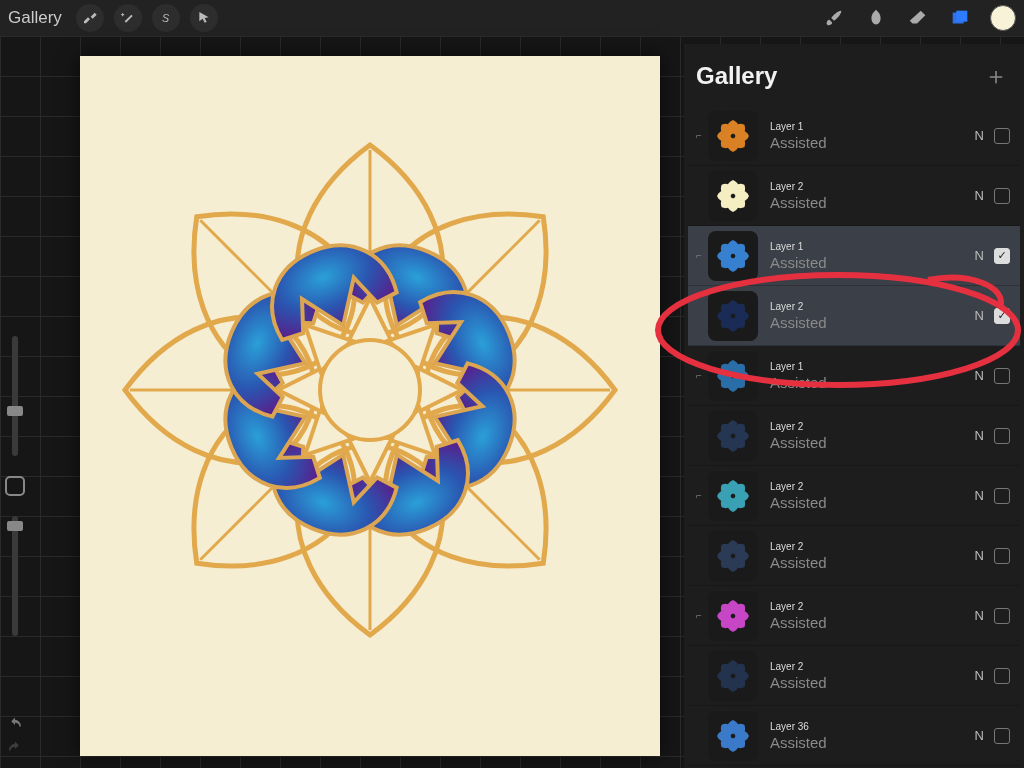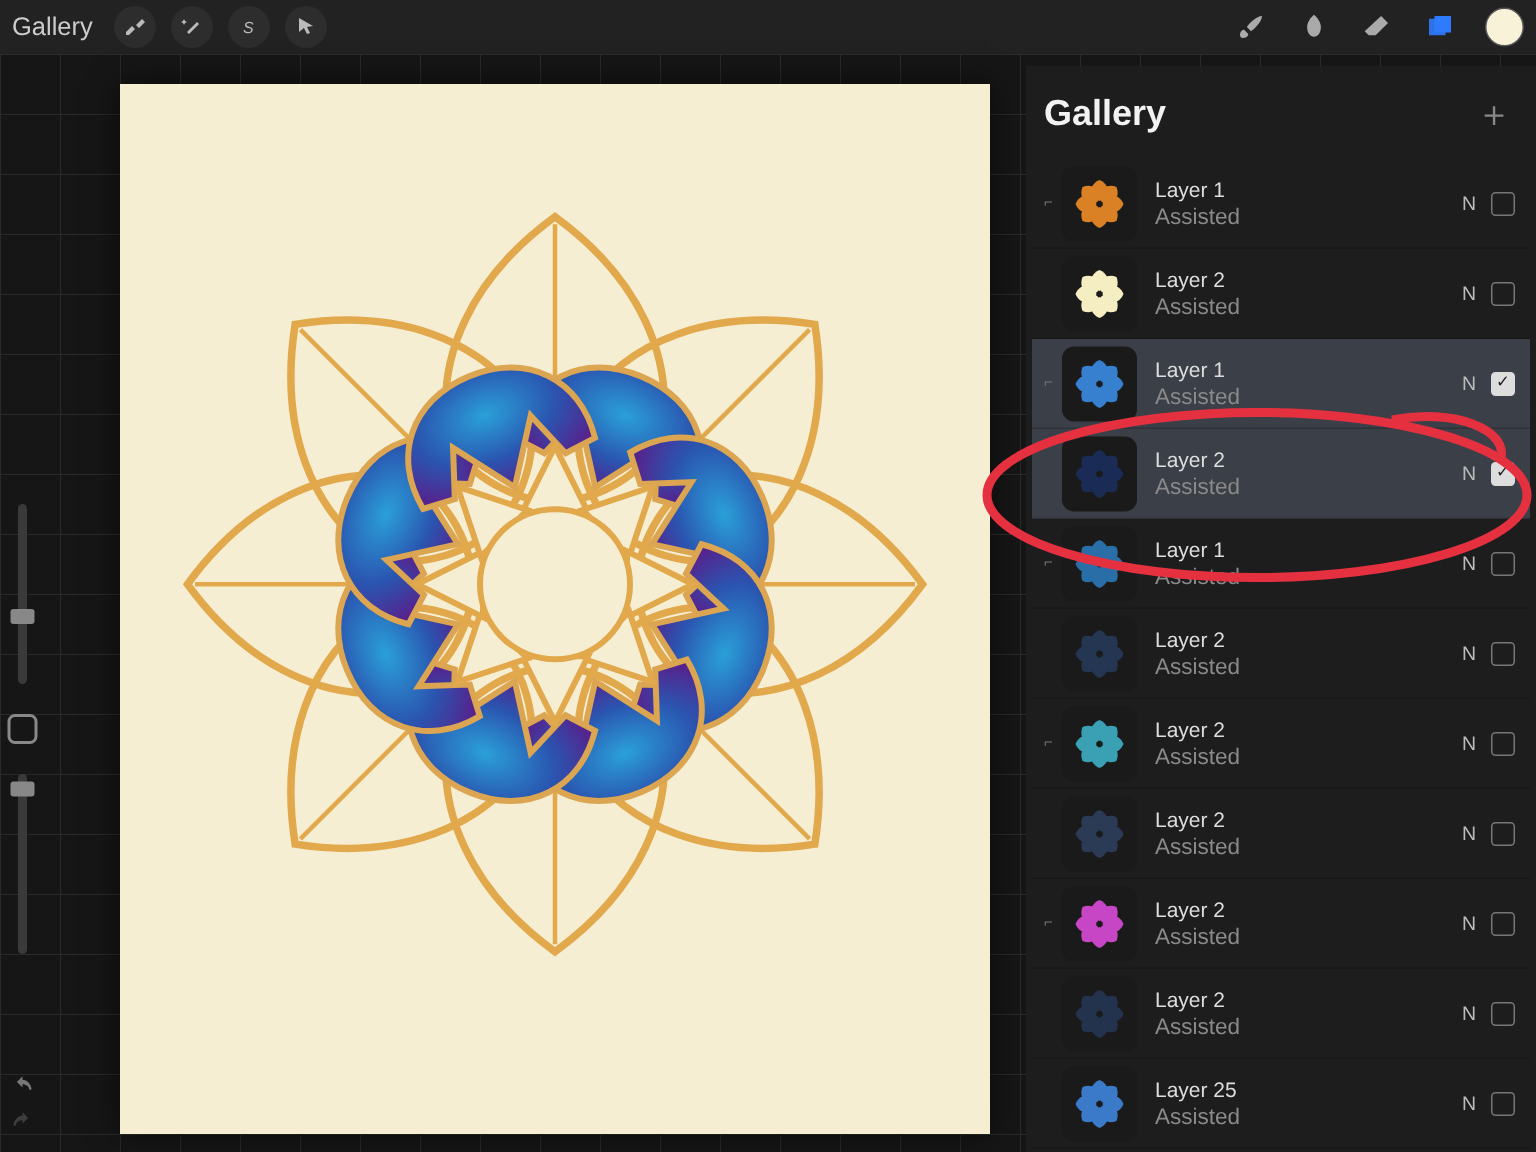--- a/index.html
+++ b/index.html
@@ -40,21 +40,21 @@
   .layers-header { display:flex; align-items:center; padding:6px 12px 14px 8px; }
   .layers-title { font-size:24px; font-weight:600; color:#f2f2f2; }
   .add-layer { margin-left:auto; font-size:24px; color:#888; cursor:pointer; }
   .layers-list { flex:1; overflow:hidden; }
   .layer-row { display:flex; align-items:center; height:60px; padding:4px 10px 4px 4px; border-bottom:1px solid rgba(0,0,0,.2); position:relative; }
   .layer-row.selected { background:#3b3f47; }
   .group-indicator { width:14px; font-size:10px; color:#777; text-align:center; }
   .thumb { width:50px; height:50px; border-radius:8px; background:#1a1a1a; margin:0 12px 0 2px; display:flex; align-items:center; justify-content:center; flex:0 0 50px; }
   .thumb svg { width:40px; height:40px; }
   .layer-text { display:flex; flex-direction:column; gap:2px; }
-  .layer-name { font-size:14px; color:#ddd; }
+  .layer-name { font-size:10px; color:#ddd; }
   .layer-sub { font-size:15px; color:#8a8a8a; }
   .layer-right { margin-left:auto; display:flex; align-items:center; gap:10px; }
   .blend-letter { font-size:13px; color:#bbb; }
   .vis-check { width:16px; height:16px; border:1.5px solid #777; border-radius:3px; display:flex; align-items:center; justify-content:center; cursor:pointer; }
   .vis-check.checked { background:#ddd; border-color:#ddd; }
   .vis-check.checked::after { content:"✓"; font-size:11px; color:#222; line-height:1; }
 
   
   .annotation { position:absolute; pointer-events:none; }
   .annotation svg { overflow:visible; }
@@ -439,21 +439,21 @@
               <path transform="rotate(45)" d="M0 -16 C 5 -14 7 -9 5 -4 L0 -2 L-5 -4 C -7 -9 -5 -14 0 -16Z" fill="#3a7ac8"></path>
               <path transform="rotate(90)" d="M0 -16 C 5 -14 7 -9 5 -4 L0 -2 L-5 -4 C -7 -9 -5 -14 0 -16Z" fill="#3a7ac8"></path>
               <path transform="rotate(135)" d="M0 -16 C 5 -14 7 -9 5 -4 L0 -2 L-5 -4 C -7 -9 -5 -14 0 -16Z" fill="#3a7ac8"></path>
               <path transform="rotate(180)" d="M0 -16 C 5 -14 7 -9 5 -4 L0 -2 L-5 -4 C -7 -9 -5 -14 0 -16Z" fill="#3a7ac8"></path>
               <path transform="rotate(225)" d="M0 -16 C 5 -14 7 -9 5 -4 L0 -2 L-5 -4 C -7 -9 -5 -14 0 -16Z" fill="#3a7ac8"></path>
               <path transform="rotate(270)" d="M0 -16 C 5 -14 7 -9 5 -4 L0 -2 L-5 -4 C -7 -9 -5 -14 0 -16Z" fill="#3a7ac8"></path>
               <path transform="rotate(315)" d="M0 -16 C 5 -14 7 -9 5 -4 L0 -2 L-5 -4 C -7 -9 -5 -14 0 -16Z" fill="#3a7ac8"></path>
       </svg>
     </div>
     <div class="layer-text">
-      <span class="layer-name">Layer 25</span>
+      <span class="layer-name">Layer 36</span>
       <span class="layer-sub">Assisted</span>
     </div>
     <div class="layer-right">
       <span class="blend-letter">N</span>
       <span class="vis-check "></span>
     </div>
         </div>
       </div>
   </div>
 

